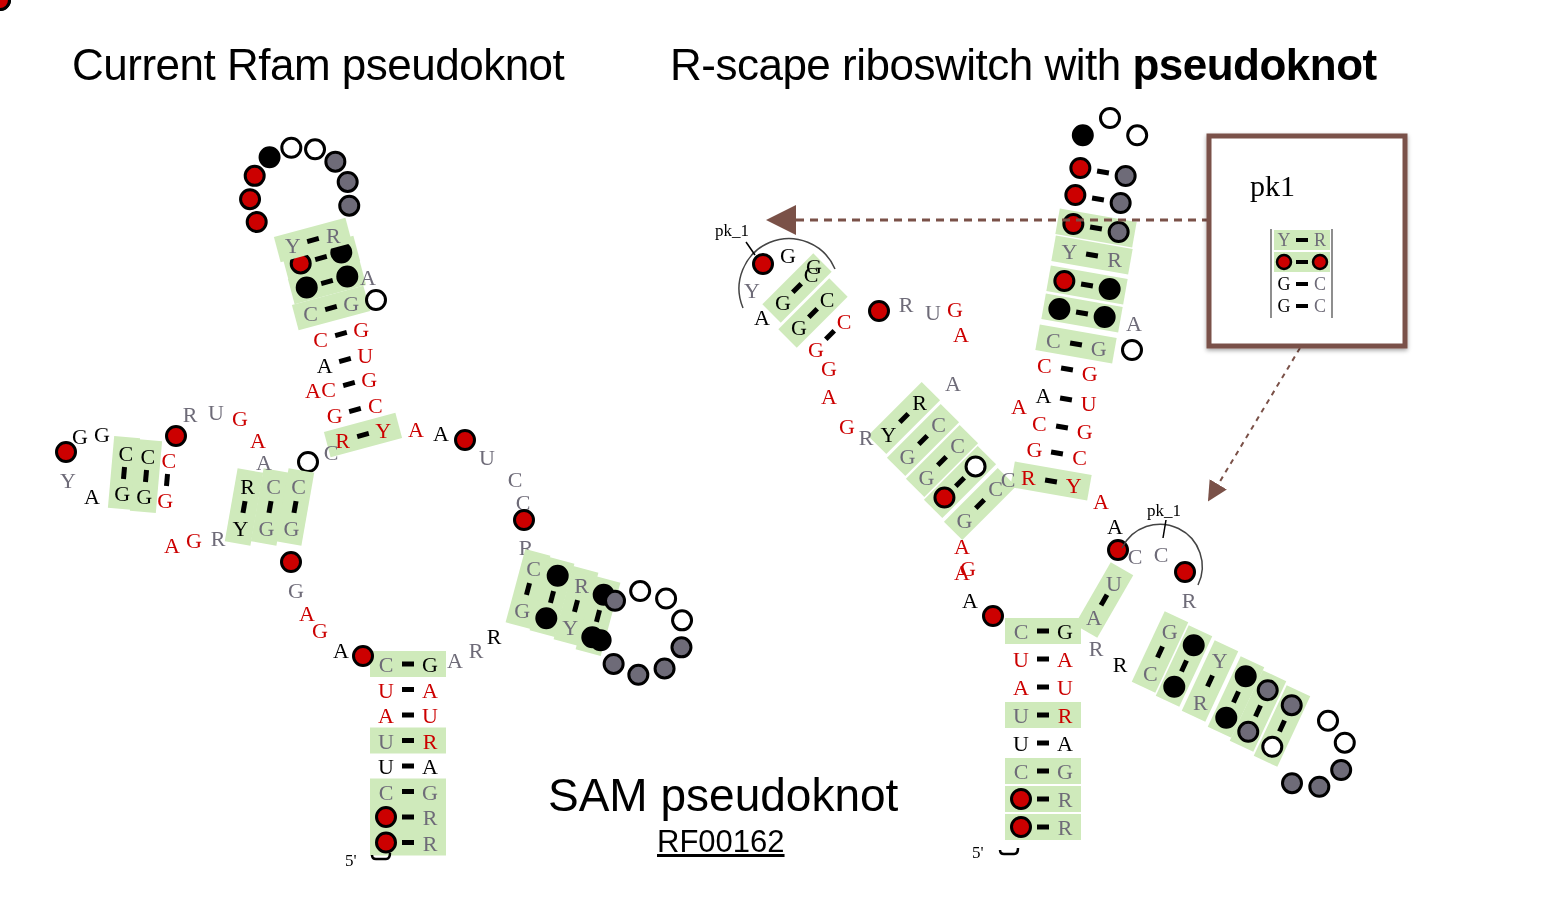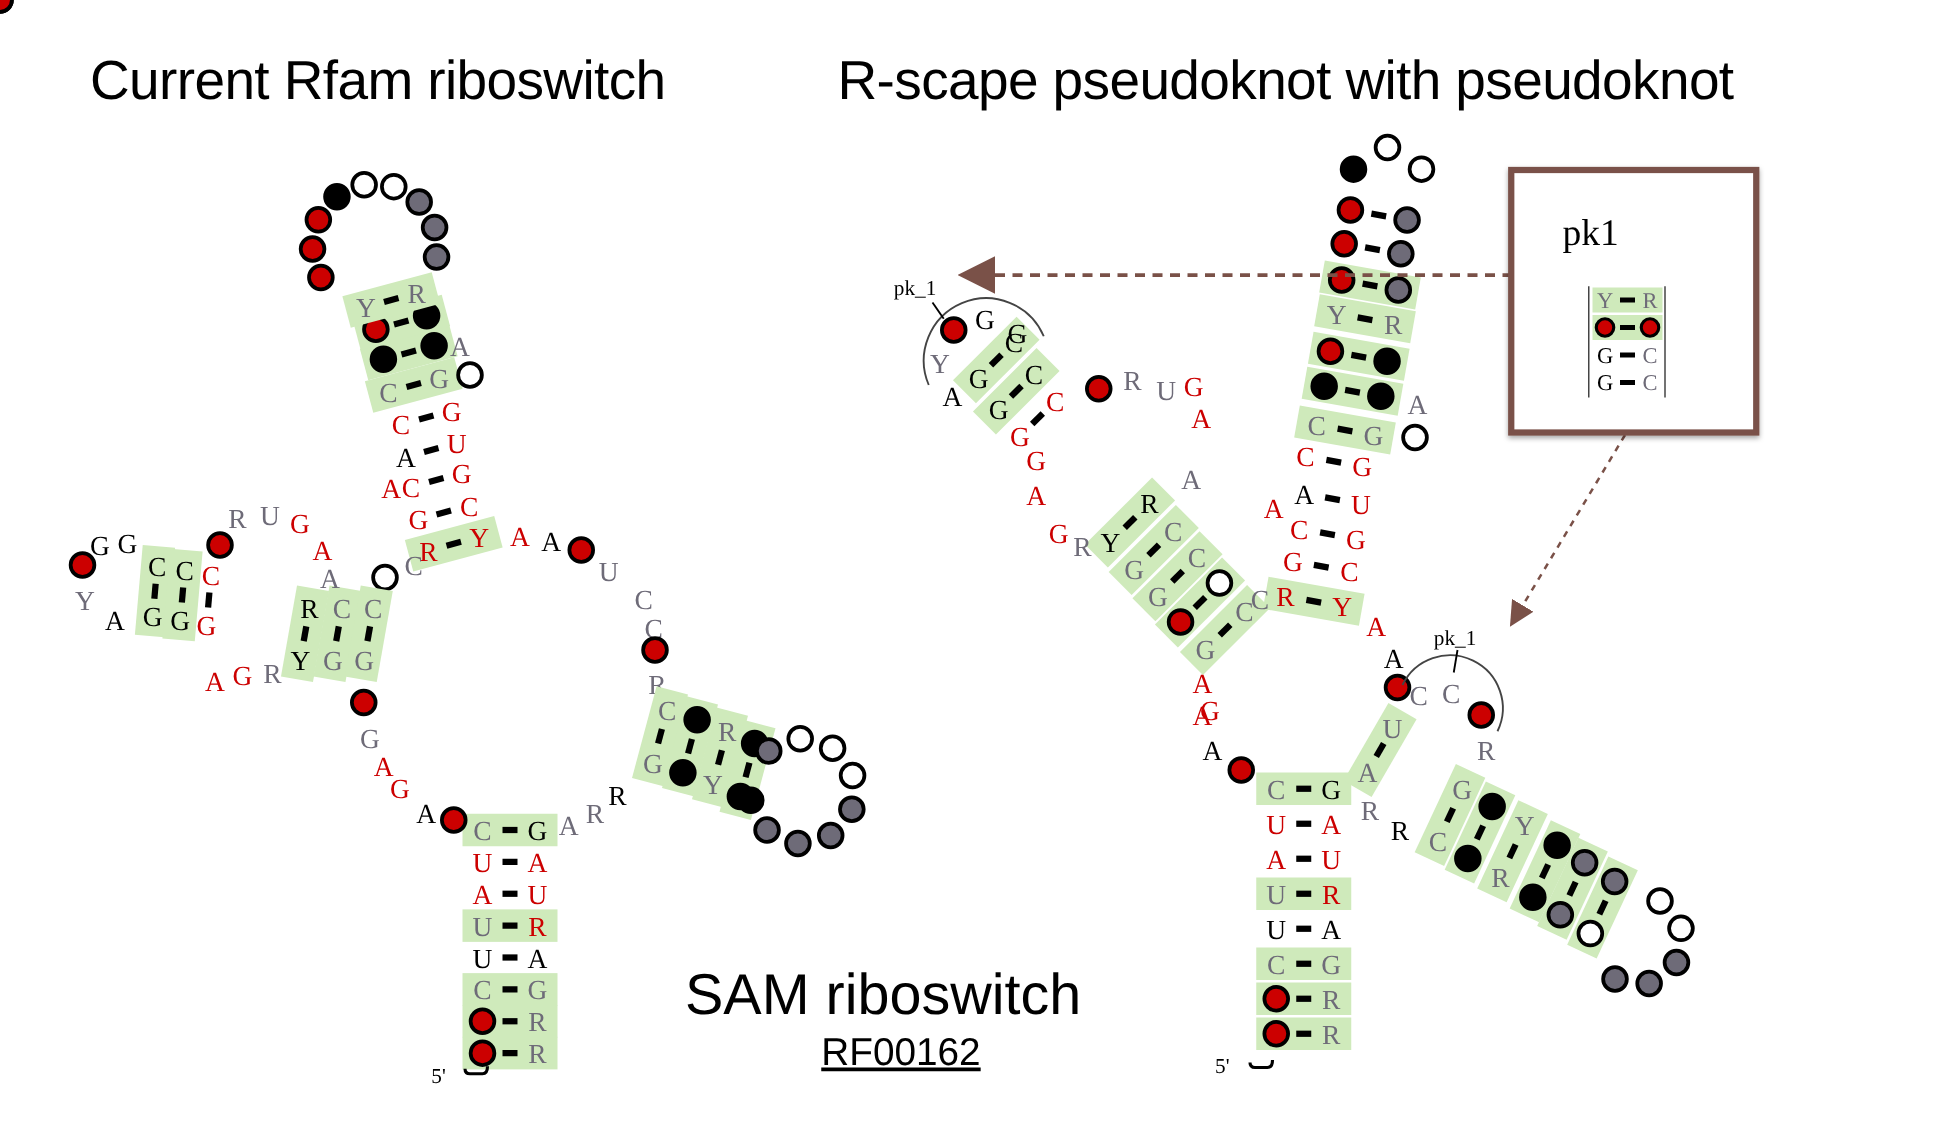--- a/index.html
+++ b/index.html
@@ -1,33 +1,33 @@
 <!DOCTYPE html>
 <html><head>
 <meta charset="utf-8">
 <style>
   html,body{margin:0;padding:0;background:#fff;}
   body{width:1560px;height:912px;position:relative;overflow:hidden;font-family:"Liberation Sans",sans-serif;}
   .title{position:absolute;font-family:"Liberation Sans",sans-serif;font-size:44px;color:#000;white-space:nowrap;letter-spacing:-0.5px;}
   #t-left{left:72px;top:40px;}
   #t-right{left:670px;top:40px;}
-  #t-right b{font-weight:normal;}
+  #t-right b{font-weight:bold;}
   #caption{position:absolute;left:548px;top:768px;font-size:46px;color:#000;}
   #caption-id{position:absolute;left:657px;top:824px;font-size:31px;color:#000;text-decoration:underline;}
   svg#diagram{position:absolute;left:0;top:0;}
   .nt{font-family:"Liberation Serif",serif;font-size:22px;}
   .pk-label{font-family:"Liberation Serif",serif;font-size:17px;fill:#000;}
   .pk-title{font-family:"Liberation Serif",serif;font-size:30px;fill:#000;}
 </style>
 </head>
 <body>
 
-<div class="title" id="t-left">Current Rfam riboswitch</div>
-<div class="title" id="t-right"><span>R-scape pseudoknot with </span><b>pseudoknot</b></div>
-<div id="caption">SAM riboswitch</div>
+<div class="title" id="t-left">Current Rfam pseudoknot</div>
+<div class="title" id="t-right"><span>R-scape riboswitch with </span><b>pseudoknot</b></div>
+<div id="caption">SAM pseudoknot</div>
 <div id="caption-id">RF00162</div>
 
 <svg id="diagram" width="1560" height="912">
   <defs>
     <filter id="boxshadow" x="-10%" y="-10%" width="120%" height="120%">
       <feDropShadow dx="0" dy="2" stdDeviation="2" flood-color="#000" flood-opacity="0.35"></feDropShadow>
     </filter>
     <marker id="arrowhead" markerWidth="10" markerHeight="10" refX="8" refY="5" orient="auto">
       <path d="M0,0 L10,5 L0,10 z" fill="#7a5148"></path>
     </marker>

